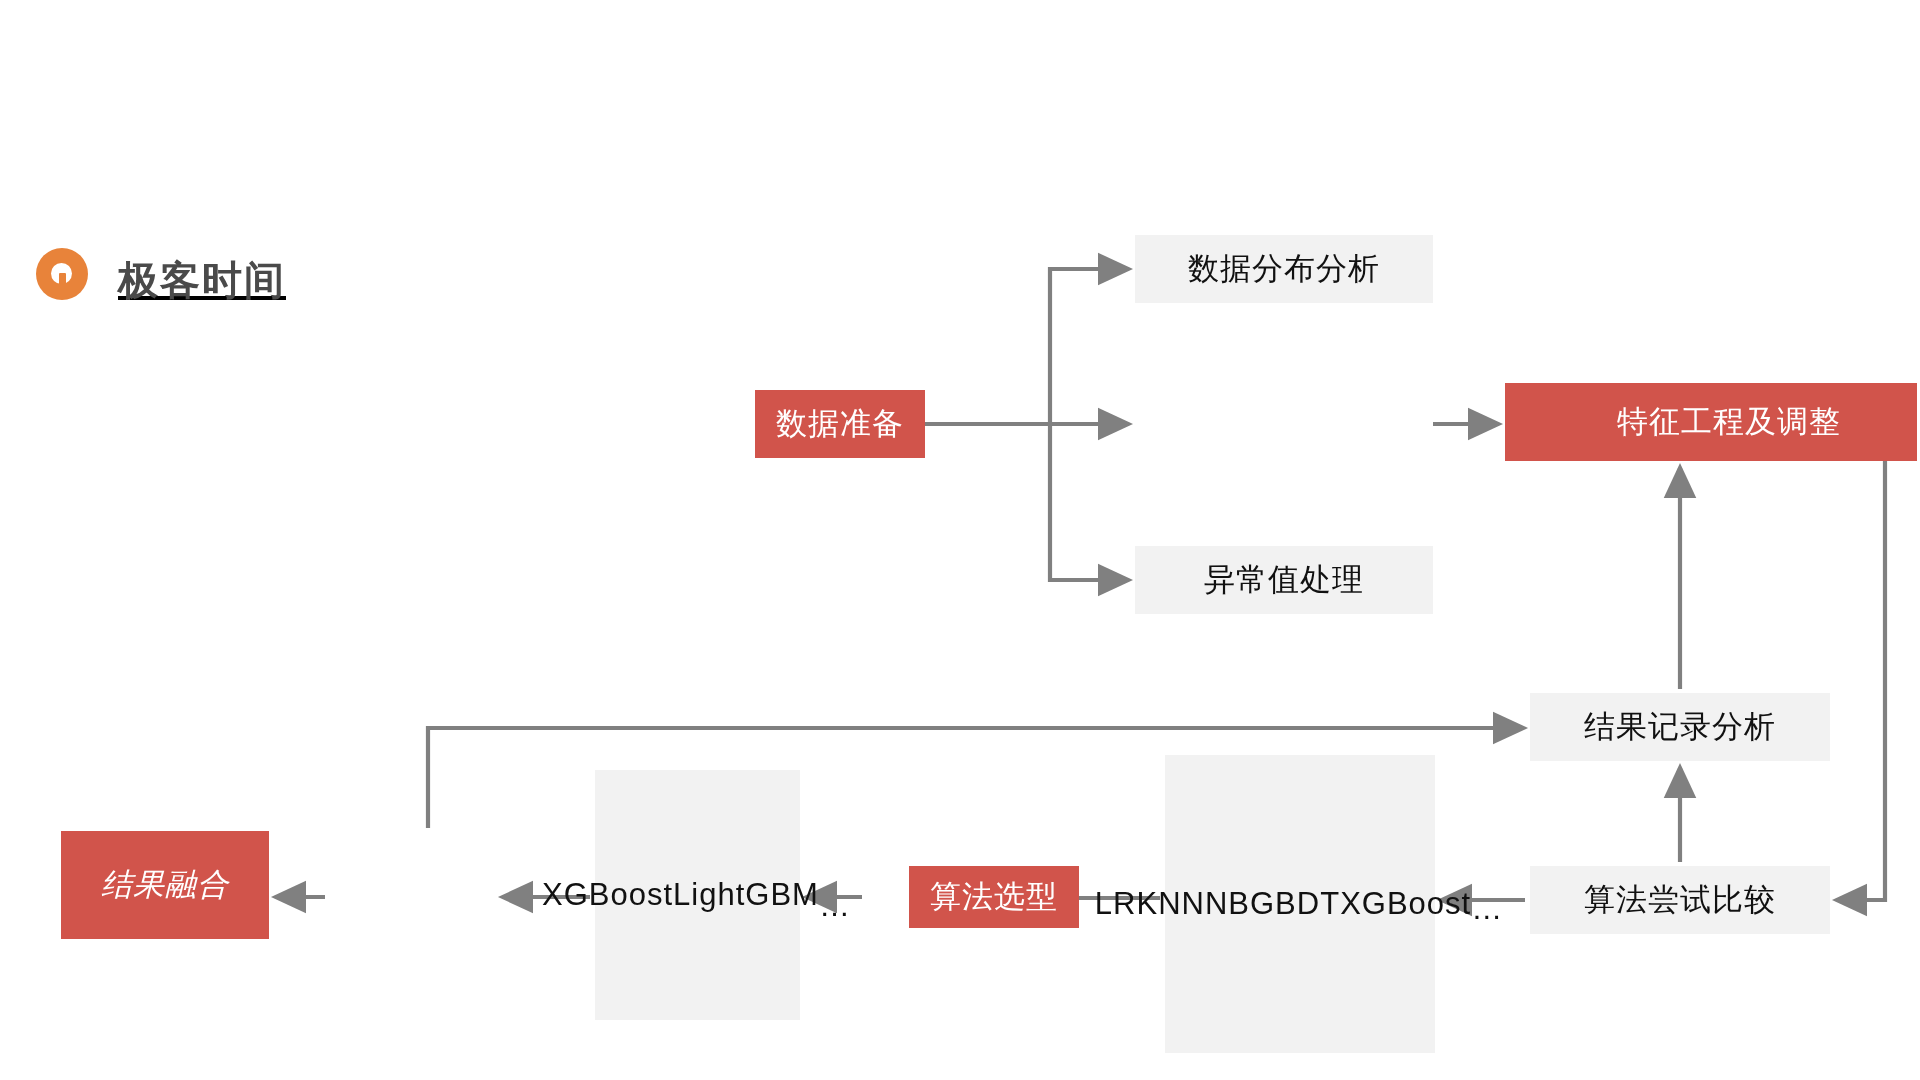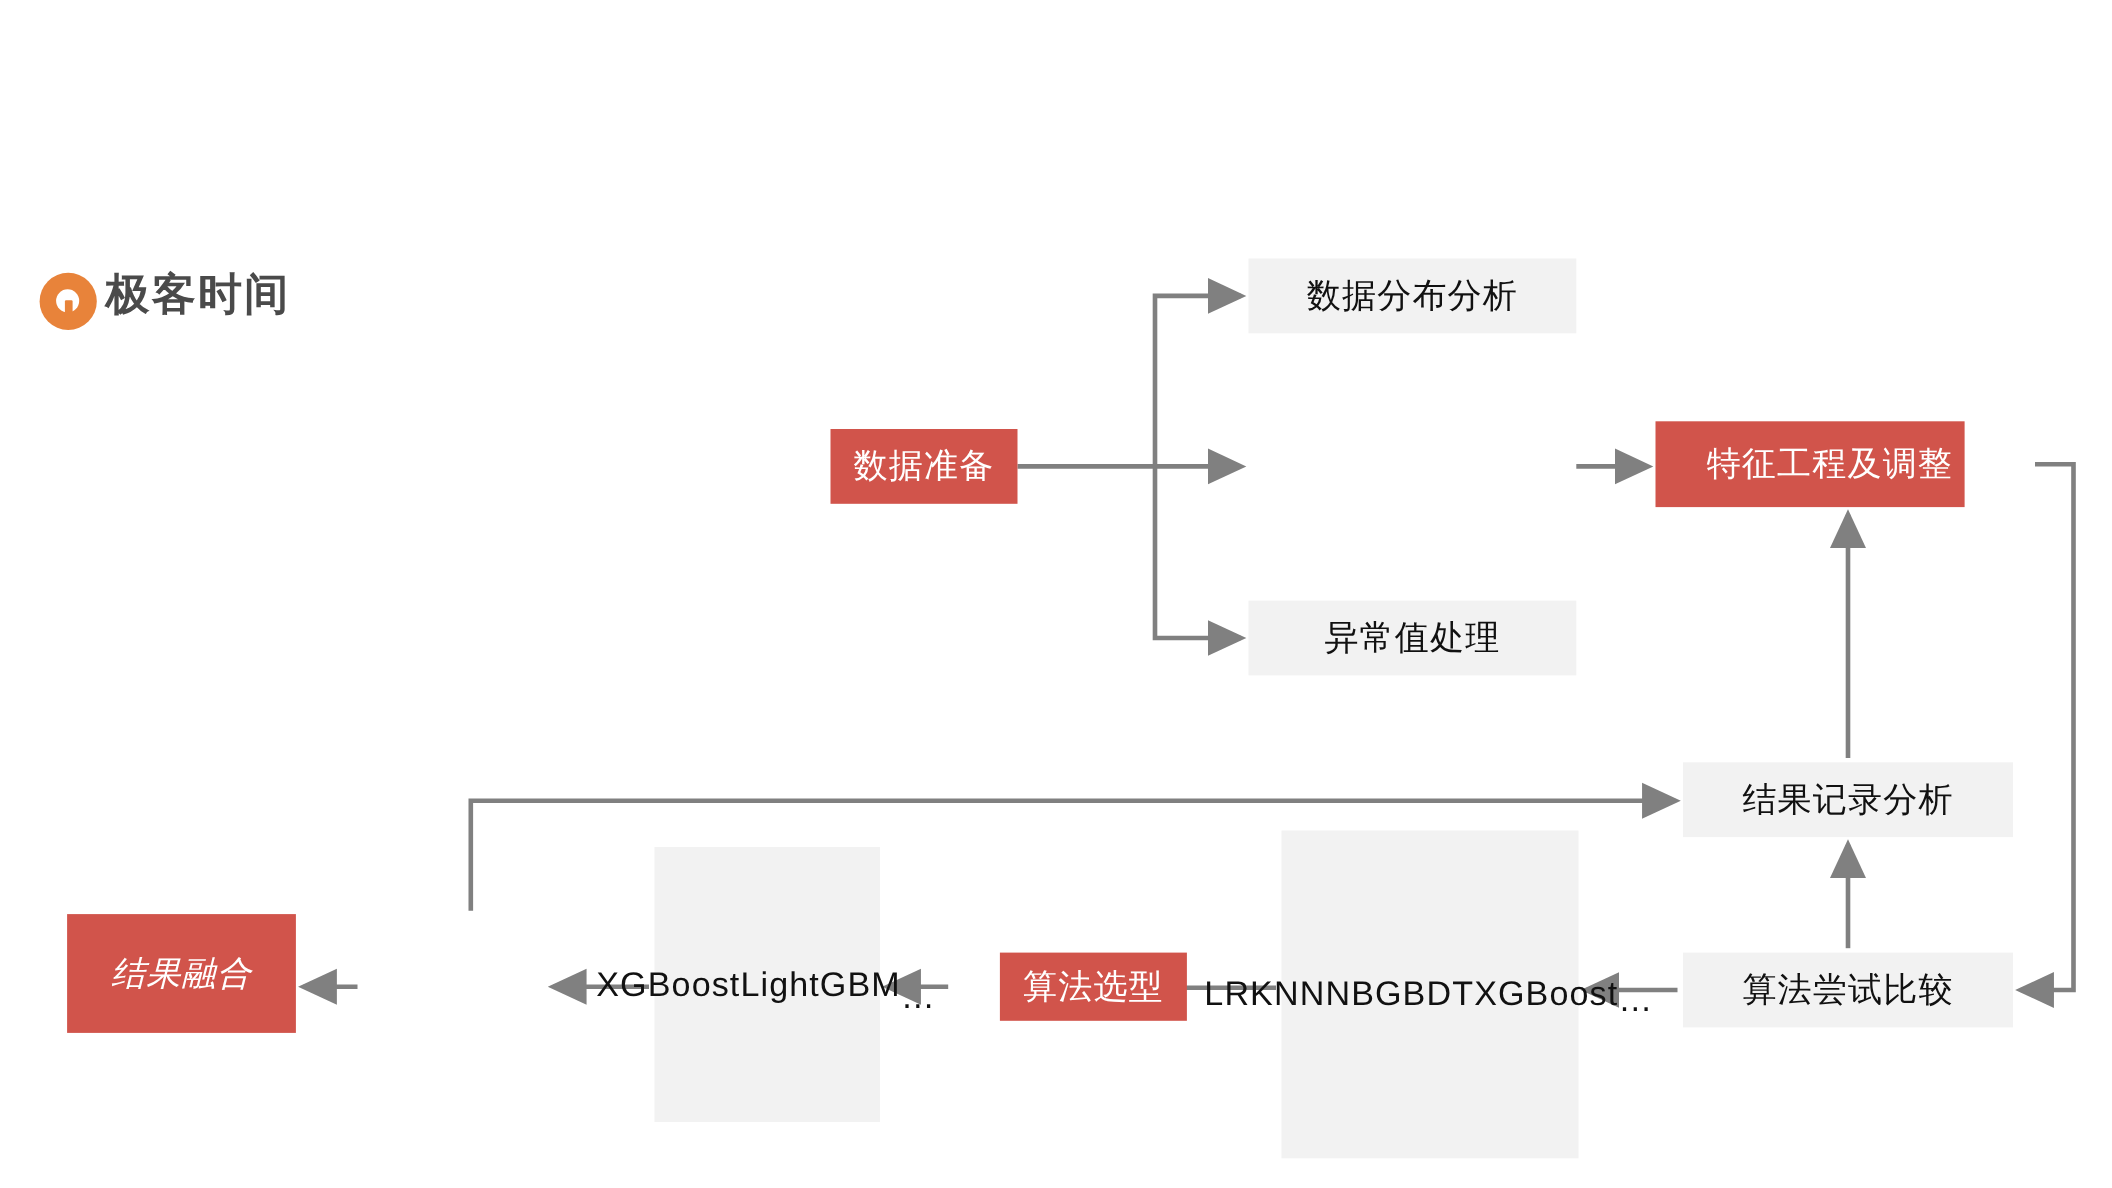--- a/index.html
+++ b/index.html
@@ -8,21 +8,21 @@
     background:#ffffff;
     font-family:"Liberation Sans","DejaVu Sans",sans-serif;
     overflow:hidden;
     position:relative;
   }
   #stage{position:absolute;left:0;top:0;width:1920px;height:1080px;}
 
   
   #logo{
     position:absolute;left:36px;top:248px;
-    display:flex;align-items:flex-start;gap:8px;
+    display:flex;align-items:flex-end;gap:30px;text-decoration:underline;
   }
   #logo-mark{
     width:52px;height:52px;border-radius:50%;
     background:#E8833A;
     position:relative;
     flex:0 0 auto;
   }
   #logo-mark::before{
     content:"";position:absolute;left:50%;top:50%;
     width:21px;height:21px;margin:-11px 0 0 -11px;
@@ -97,21 +97,21 @@
 
       <path d="M 325,897 L 276,897"></path>
 
       <path d="M 428,828 L 428,728 L 1523,728"></path>
     </g>
   </svg>
 
   <div class="node red" style="left:755px;top:390px;width:170px;height:68px;">数据准备</div>
   <div class="node gray" style="left:1135px;top:235px;width:298px;height:68px;">数据分布分析</div>
   <div class="node gray" style="left:1135px;top:546px;width:298px;height:68px;">异常值处理</div>
-  <div class="node red" style="left:1505px;top:383px;width:281px;height:78px;padding-left:36px;">特征工程及调整</div>
+  <div class="node red" style="left:1505px;top:383px;width:412px;height:78px;padding-left:36px;">特征工程及调整</div>
   <div class="node gray" style="left:1530px;top:693px;width:300px;height:68px;">结果记录分析</div>
   <div class="node gray" style="left:1530px;top:866px;width:300px;height:68px;">算法尝试比较</div>
   <div class="node red" style="left:909px;top:866px;width:170px;height:62px;font-family:Liberation Serif, serif;">算法选型</div>
   <div class="node red" style="left:61px;top:831px;width:208px;height:108px;font-style:italic;">结果融合</div>
 
   <div class="node gray list" style="left:595px;top:770px;width:205px;height:250px;">
     <span class="ln">XGBoost</span>
     <span class="ln">LightGBM</span>
     <span class="ln dots" style="margin-top:22px;">…</span>
   </div>

